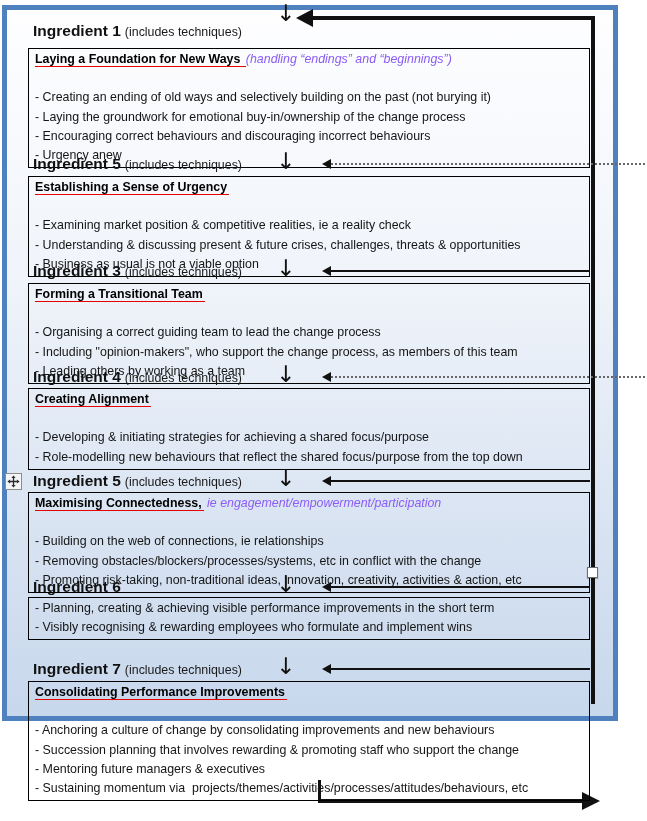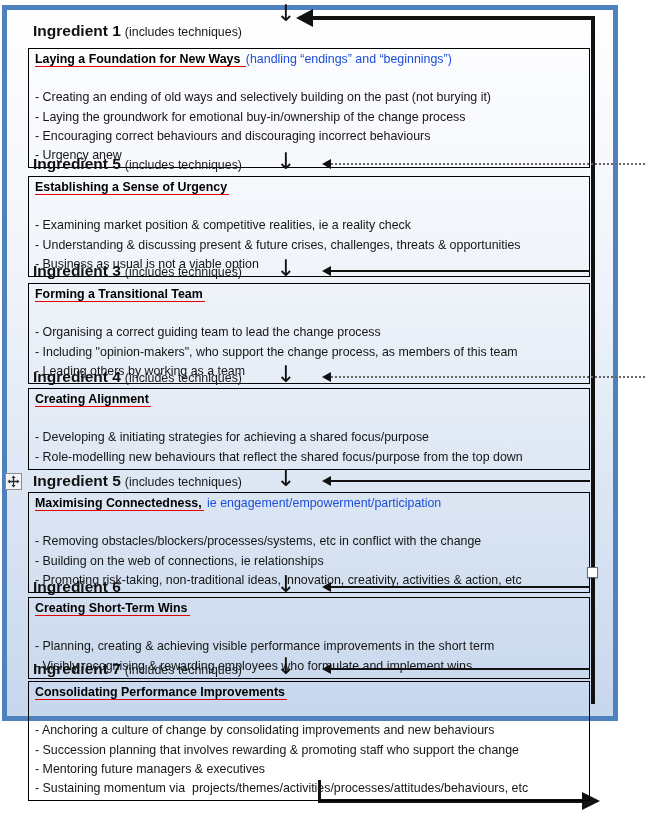--- a/index.html
+++ b/index.html
@@ -43,21 +43,21 @@
   .hdr-arrow-head{position:absolute;left:294px;top:4px;width:0;height:0;
         border-top:5px solid transparent;border-bottom:5px solid transparent;
         border-right:9px solid #111;}
   .hdr-arrow-line{position:absolute;left:303px;top:8px;height:2px;width:259px;background:#111;}
   .arrow-dotted .hdr-arrow-line{width:314px;height:0;background:none;border-top:2px dotted #666;}
 
   .sec-box{position:absolute;left:0;right:0;border:1.5px solid #000;
         padding:1px 4px 2px 6px;background:transparent;}
   .box-heading,.bullet{font-size:12.4px;line-height:19.2px;color:#151515;white-space:pre;}
   .head-red{color:#000000;font-weight:bold;border-bottom:1.6px solid #e60000;padding-right:2px;}
-  .head-rest{color:#1d4ed8;}
+  .head-rest{color:#8b5cf6;font-style:italic;}
 
   
   .s1 .sec-header{top:22px}  .s1 .sec-box{top:48px}
   .s2 .sec-header{top:155px} .s2 .sec-box{top:176px}
   .s3 .sec-header{top:262px} .s3 .sec-box{top:283px}
   .s4 .sec-header{top:368px} .s4 .sec-box{top:388px}
   .s5 .sec-header{top:472px} .s5 .sec-box{top:492px}
   .s6 .sec-header{top:578px} .s6 .sec-box{top:597px}
   .s7 .sec-header{top:660px} .s7 .sec-box{top:681px}
 </style>
@@ -129,32 +129,30 @@
           </div>
     </div>
   </div>
       <div class="sec s5 arrow-solid">
     <div class="sec-header"><span>Ingredient 5</span><span class="hdr-sub">(includes techniques)</span><span class="down-glyph">↓</span><span class="hdr-arrow-head"></span><span class="hdr-arrow-line"></span>
     </div>
     <div class="sec-box">
       <div class="box-heading"><span class="head-red">Maximising Connectedness,</span><span class="head-rest"> ie engagement/empowerment/participation</span>
       </div>
       <div>
+            <div class="bullet">- Building on the web of connections, ie relationships</div>
             <div class="bullet">- Removing obstacles/blockers/processes/systems, etc in conflict with the change</div>
-            <div class="bullet">- Building on the web of connections, ie relationships</div>
             <div class="bullet">- Promoting risk-taking, non-traditional ideas, innovation, creativity, activities &amp; action, etc</div>
           </div>
     </div>
   </div>
       <div class="sec s6 arrow-solid">
     <div class="sec-header"><span>Ingredient 6</span><span class="hdr-sub"></span><span class="down-glyph">↓</span><span class="hdr-arrow-head"></span><span class="hdr-arrow-line"></span>
     </div>
     <div class="sec-box">
-      <div class="box-heading"><span class="head-red">Creating Short-Term Wins</span><span class="head-rest"></span>
-      </div>
       <div>
             <div class="bullet">- Planning, creating &amp; achieving visible performance improvements in the short term</div>
             <div class="bullet">- Visibly recognising &amp; rewarding employees who formulate and implement wins</div>
           </div>
     </div>
   </div>
       <div class="sec s7 arrow-solid">
     <div class="sec-header"><span>Ingredient 7</span><span class="hdr-sub">(includes techniques)</span><span class="down-glyph">↓</span><span class="hdr-arrow-head"></span><span class="hdr-arrow-line"></span>
     </div>
     <div class="sec-box">

